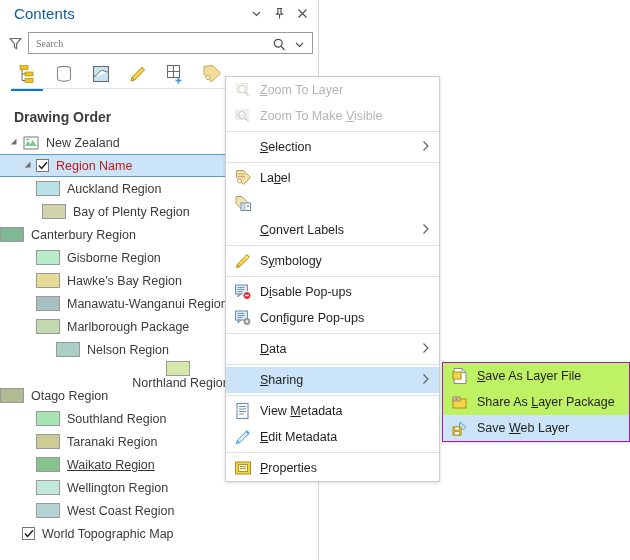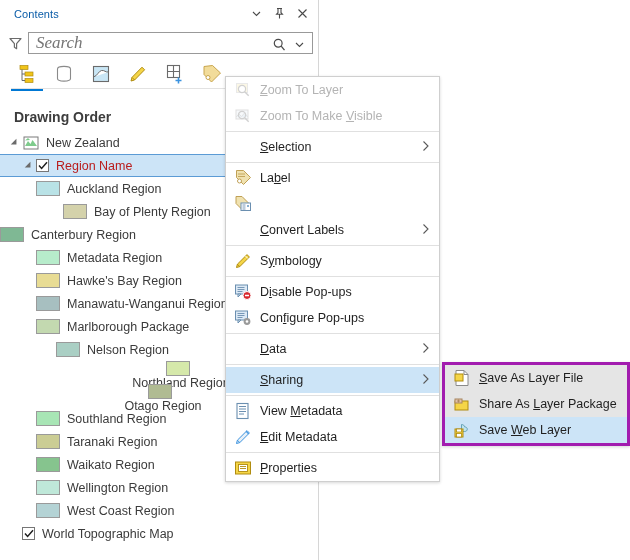--- a/index.html
+++ b/index.html
@@ -21,21 +21,21 @@
     width: 319px; height: 560px;
     background: #ffffff;
     border-right: 1px solid #d6d6d6;
   }
   .panel-title-bar {
     position: absolute; left: 0; top: 0;
     width: 319px; height: 27px;
     display: flex; align-items: center;
   }
   .panel-title {
-    font-size: 11px;
+    font-size: 15px;
     color: #0a5ca8;
     padding-left: 14px;
     letter-spacing: .1px;
     white-space: nowrap;
   }
   .title-btns {
     position: absolute; right: 6px; top: 3px;
     display: flex; align-items: center; gap: 2px;
   }
   .title-btn {
@@ -58,22 +58,21 @@
   .search-box {
     position: relative;
     width: 285px; height: 22px;
     background: #ffffff;
     border: 1px solid #999999;
     display: flex; align-items: center;
   }
   .search-input {
     border: 0; outline: 0; background: transparent;
     font-family: "Liberation Serif", serif;
-    font-style: italic;
-    font-size: 17px;
+    font-size: 10px;
     color: #6b6b6b;
     padding-left: 7px;
     width: 235px;
     height: 20px;
   }
   .search-icon-btn {
     position: absolute; right: 24px; top: 2px;
     width: 18px; height: 18px;
     display: flex; align-items: center; justify-content: center;
   }
@@ -195,22 +194,22 @@
     font-size: 11px;
     line-height: 1;
   }
   .sep { height: 1px; background: #e0e0e0; margin: 2px 0; }
   .u { text-decoration: underline; text-underline-offset: 1px; }
 
   
   .submenu {
     position: absolute; left: 442px; top: 362px;
     width: 188px;
-    background: #e5e5e5;
-    border: 3px solid #a21caf;
+    background: #bef264;
+    border: 1px solid #a21caf;
     box-shadow: 0 1px 3px rgba(0,0,0,.16);
   }
 </style>
 </head>
 <body>
 
 <div id="root">
 
   <div class="panel">
 
@@ -328,31 +327,31 @@
             </svg>
         </div>
         <span class="row-label dark">Region Name</span>
       </div>
 
       <div id="legend-rows">
           <div class="row" style="padding-left: 36px;">
             <div class="swatch" style="background: rgb(185, 226, 230);"></div>
             <span class="row-label">Auckland Region</span>
           </div>
-          <div class="row" style="padding-left: 56px; margin-left: 7px;">
+          <div class="row" style="padding-left: 42px;">
             <div class="swatch" style="background: rgb(212, 210, 171);"></div>
             <span class="row-label">Bay of Plenty Region</span>
           </div>
           <div class="row" style="">
             <div class="swatch" style="background: rgb(127, 184, 148);"></div>
             <span class="row-label">Canterbury Region</span>
           </div>
           <div class="row" style="padding-left: 36px;">
             <div class="swatch" style="background: rgb(183, 236, 203);"></div>
-            <span class="row-label">Metadata Region</span>
+            <span class="row-label">Gisborne Region</span>
           </div>
           <div class="row" style="padding-left: 36px;">
             <div class="swatch" style="background: rgb(232, 220, 148);"></div>
             <span class="row-label">Hawke's Bay Region</span>
           </div>
           <div class="row" style="padding-left: 36px;">
             <div class="swatch" style="background: rgb(167, 191, 192);"></div>
             <span class="row-label">Manawatu-Wanganui Region</span>
           </div>
           <div class="row" style="padding-left: 36px;">
@@ -360,33 +359,33 @@
             <span class="row-label">Marlborough Package</span>
           </div>
           <div class="row" style="padding-left: 22px; margin-left: 34px;">
             <div class="swatch" style="background: rgb(170, 207, 196);"></div>
             <span class="row-label">Nelson Region</span>
           </div>
           <div class="row" style="padding-left: 36px; flex-direction: column;">
             <div class="swatch" style="background: rgb(213, 232, 170);"></div>
             <span class="row-label">Northland Region</span>
           </div>
-          <div class="row" style=" flex-direction: column;">
+          <div class="row" style="">
             <div class="swatch" style="background: rgb(176, 187, 146);"></div>
             <span class="row-label">Otago Region</span>
           </div>
           <div class="row" style="padding-left: 36px;">
             <div class="swatch" style="background: rgb(168, 229, 181);"></div>
             <span class="row-label">Southland Region</span>
           </div>
           <div class="row" style="padding-left: 36px;">
             <div class="swatch" style="background: rgb(203, 205, 148);"></div>
             <span class="row-label">Taranaki Region</span>
           </div>
-          <div class="row" style="padding-left: 36px;">
+          <div class="row" style="padding-left: 36px; text-decoration: underline;">
             <div class="swatch" style="background: rgb(134, 196, 142);"></div>
             <span class="row-label">Waikato Region</span>
           </div>
           <div class="row" style="padding-left: 36px;">
             <div class="swatch" style="background: rgb(191, 232, 217);"></div>
             <span class="row-label">Wellington Region</span>
           </div>
           <div class="row" style="padding-left: 36px;">
             <div class="swatch" style="background: rgb(180, 211, 213);"></div>
             <span class="row-label">West Coast Region</span>

